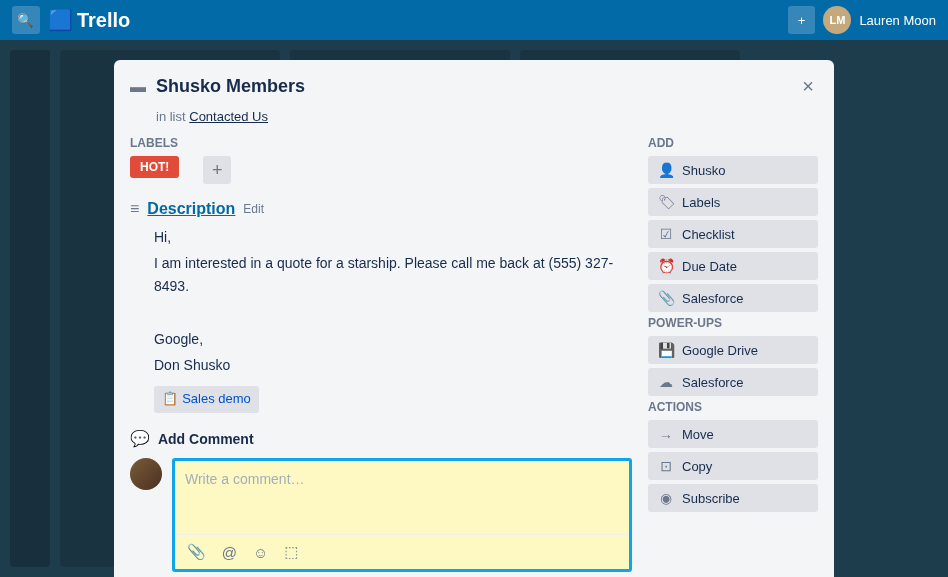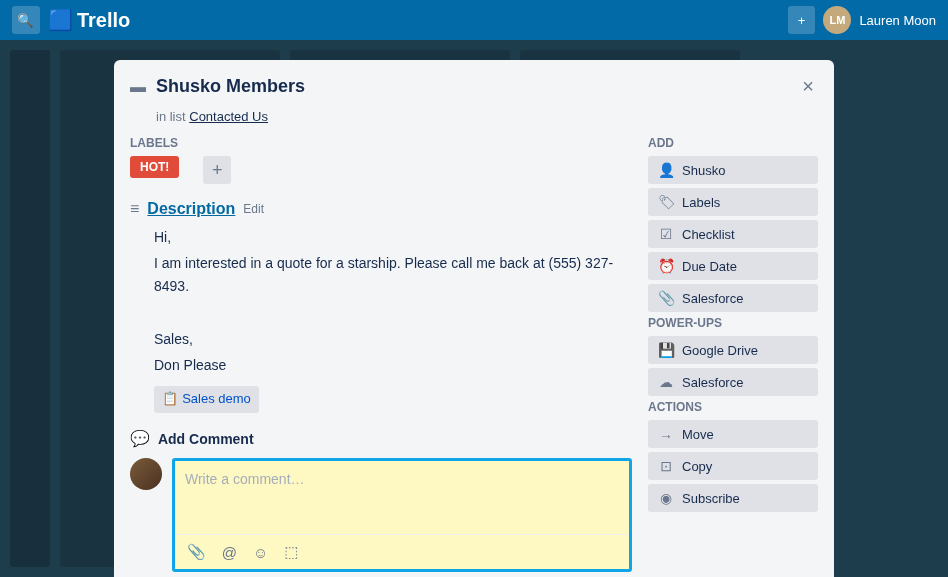--- a/index.html
+++ b/index.html
@@ -414,22 +414,22 @@
         <div class="section">
           <div class="description-header">
             <span class="description-header-icon">≡</span>
             <span class="description-title">Description</span>
             <a class="description-edit-link">Edit</a>
           </div>
           <div class="description-body">
             <p>Hi,</p>
             <p>I am interested in a quote for a starship. Please call me back at (555) 327-8493.</p>
             <p>&nbsp;</p>
-            <p>Sales,</p>
-            <p>Don Please</p>
+            <p>Google,</p>
+            <p>Don Shusko</p>
             <a class="demo-link">
               <span>📋</span>
               <span>Sales demo</span>
             </a>
           </div>
         </div>
 
         <div class="comment-section">
           <div class="comment-header">
             <span class="comment-header-icon">💬</span>

